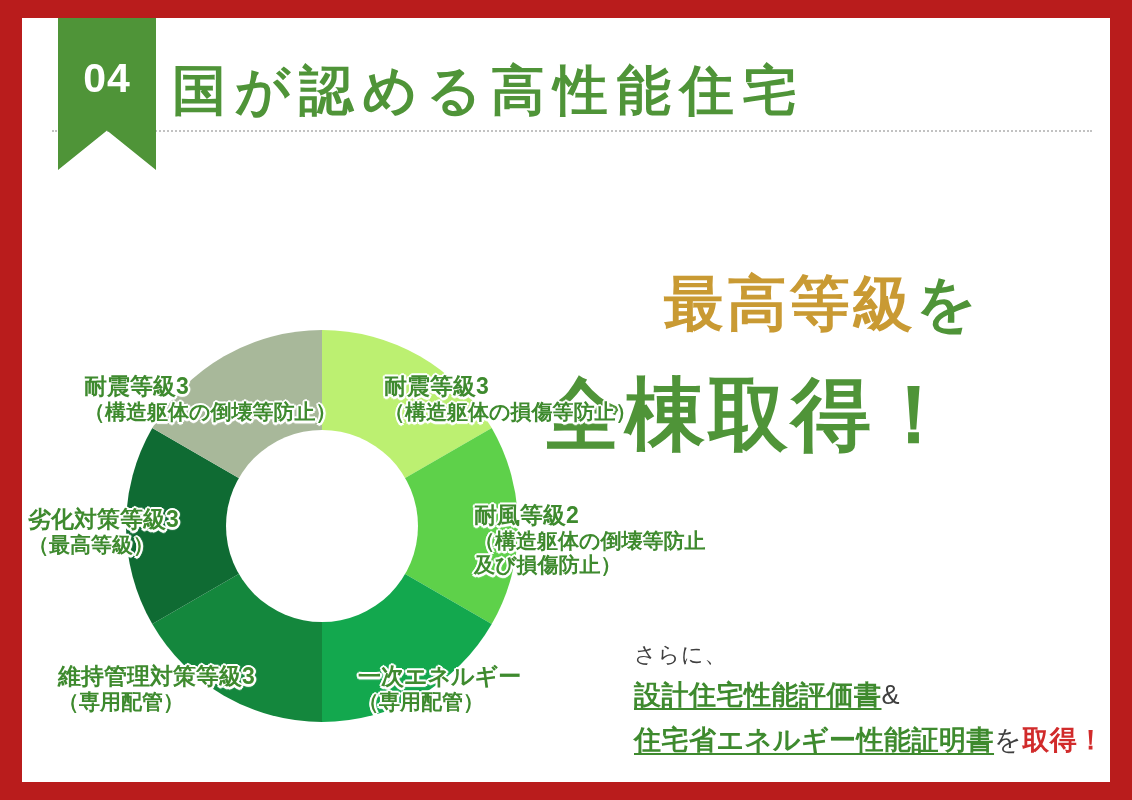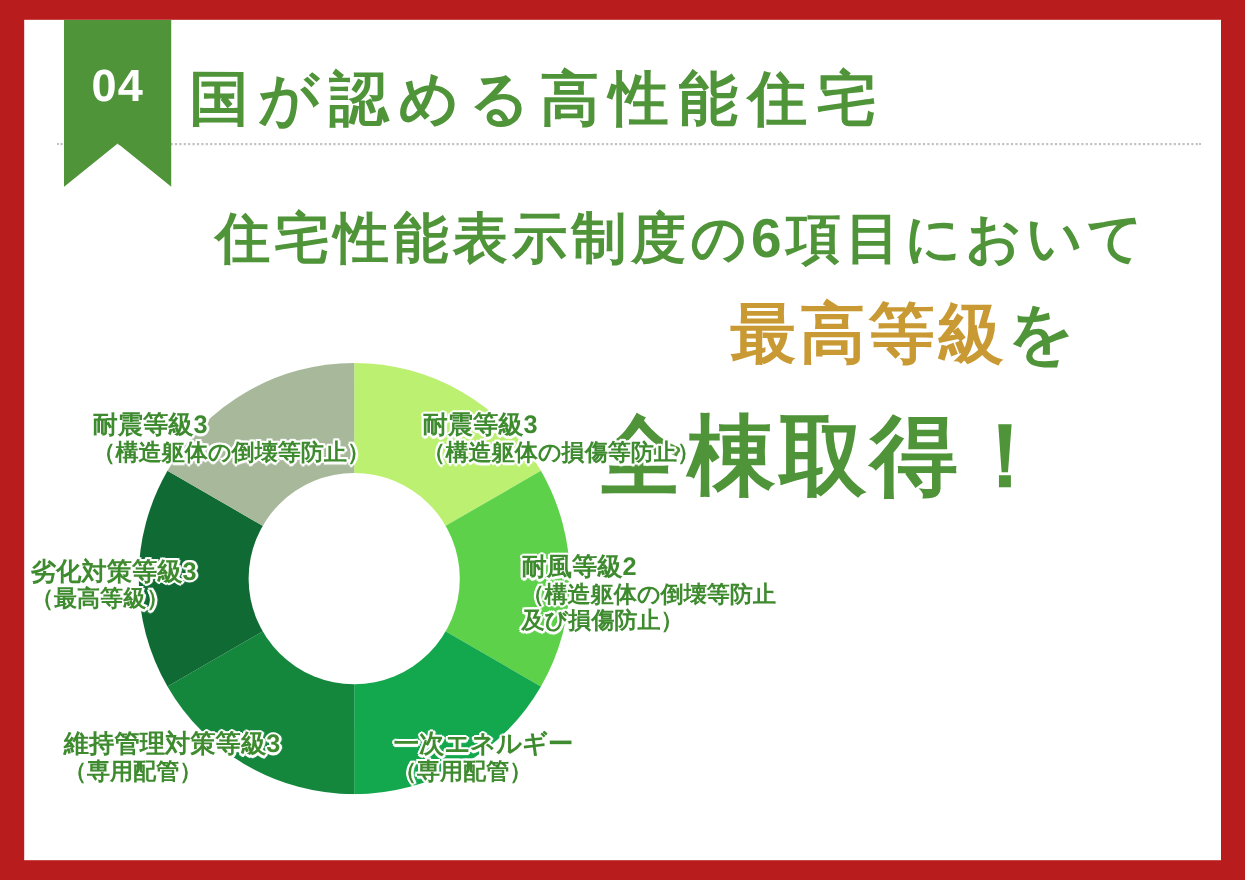--- a/index.html
+++ b/index.html
@@ -210,21 +210,20 @@
 <div id="page" style="background: #b91c1c;">
   <div id="canvas" style="background: rgb(255, 255, 255);">
 
     <div id="ribbon">
       <div id="ribbon-number">04</div>
     </div>
 
     <div id="header-title">国が認める高性能住宅</div>
     <div id="header-rule"></div>
 
-    <div id="headline-line1">住宅性能表示制度の6項目において</div>
     <div id="headline-line2">
       <span class="gold" style="color: rgb(201, 154, 51);">最高等級</span><span class="green" style="color: rgb(79, 148, 56);">を</span>
     </div>
     <div id="headline-line3">全棟取得！</div>
 
     <div id="donut-wrap">
       <svg id="donut-svg" width="392" height="392" viewBox="0 0 392 392">
 
         <path d="M 196 196 L 196 0 A 196 196 0 0 1 365.74 98 Z" fill="#bcf071"></path>
 
@@ -267,15 +266,24 @@
     <div class="seg-label" id="label-bottom-left">
       <span class="seg-title">維持管理対策等級3</span>
       <span class="seg-sub">（専用配管）</span>
     </div>
 
     <div class="seg-label" id="label-left">
       <span class="seg-title">劣化対策等級3</span>
       <span class="seg-sub">（最高等級）</span>
     </div>
 
+    <div id="footnote">
+      <div id="fn-line1">さらに、</div>
+      <div class="fn-row">
+        <span class="fn-underline">設計住宅性能評価書</span><span class="fn-amp">&amp;</span>
+      </div>
+      <div class="fn-row">
+        <span class="fn-underline">住宅省エネルギー性能証明書</span><span class="fn-plain">を</span><span class="fn-red" style="color: rgb(209, 43, 43);">取得！</span>
+      </div>
+    </div>
 
   </div>
 </div>
 
 </body></html>

